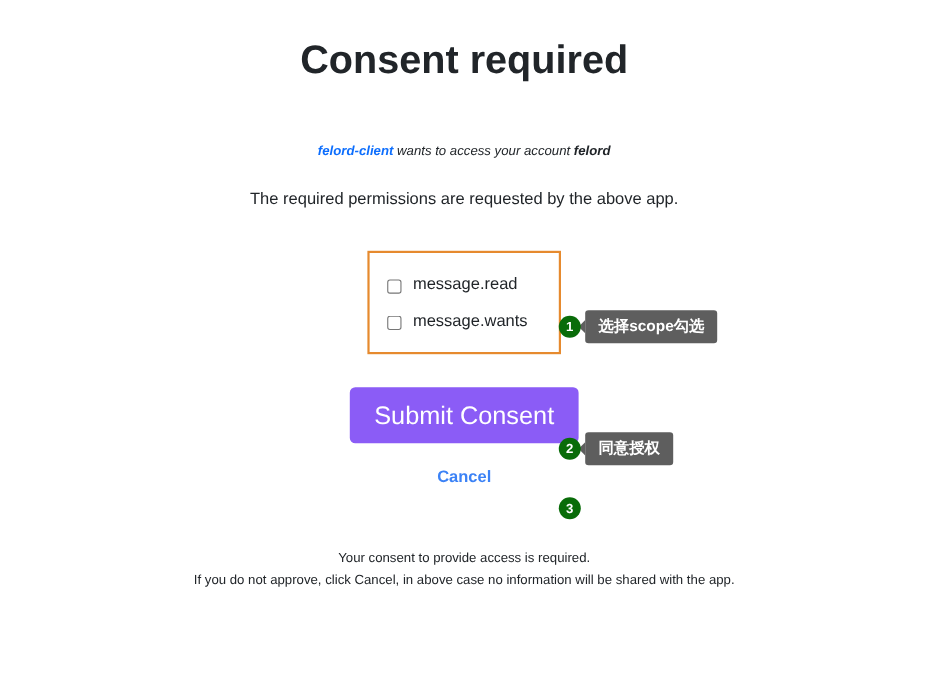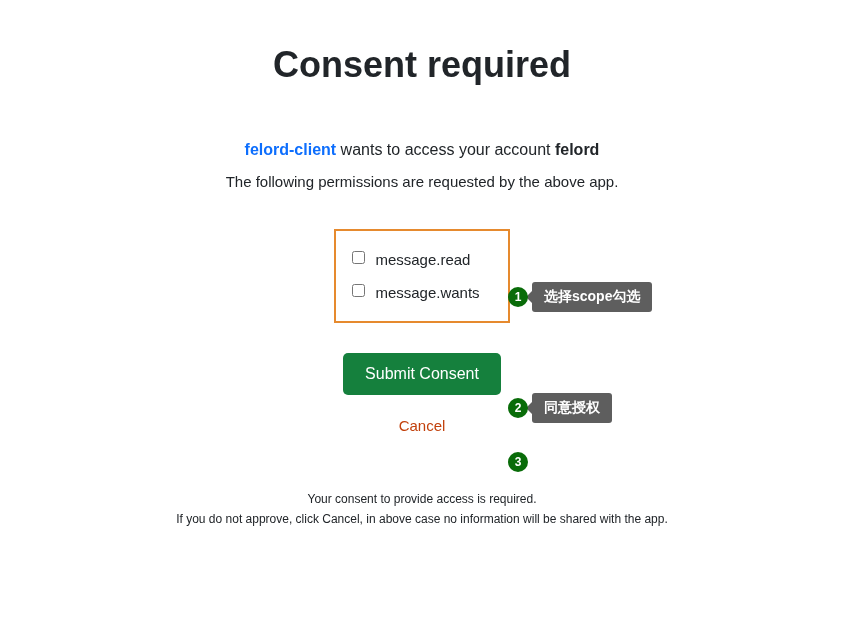--- a/index.html
+++ b/index.html
@@ -6,32 +6,33 @@
     body {
       width: 844px;
       height: 626px;
       font-family: -apple-system, BlinkMacSystemFont, "Segoe UI", Helvetica, Arial, sans-serif;
       background: #fff;
       color: #212529;
       position: relative;
     }
     .container {
       text-align: center;
-      padding-top: 44px;
+      padding-top: 33px;
     }
     h1 {
       font-size: 36px;
       font-weight: 700;
       margin-bottom: 55px;
       color: #212529;
     }
     .intro {
-      font-size: 16px;
-      margin-bottom: 11px;
+      font-size: 12px;
+      margin-bottom: 25px;
       color: #212529;
+      font-style: italic;
     }
     .client-name {
       color: #0d6efd;
       font-weight: 700;
       cursor: pointer;
     }
     .account-name {
       font-weight: 700;
     }
     .desc {
@@ -42,49 +43,50 @@
     }
     .scope-box {
       display: inline-block;
       border: 2px solid #e68a2e;
       padding: 12px 28px 12px 16px;
       text-align: left;
       margin-bottom: 30px;
     }
     .scope-item {
       display: flex;
-      align-items: flex-start;
+      align-items: flex-end;
       padding: 8px 0;
       font-size: 15px;
       color: #212529;
     }
     .scope-item input[type="checkbox"] {
       width: 13px;
       height: 13px;
       margin-right: 10px;
       cursor: pointer;
     }
     .submit-btn {
       display: inline-block;
-      background: #15803d;
+      background: #8b5cf6;
       color: #fff;
       border: none;
       border-radius: 5px;
       padding: 12px 22px;
-      font-size: 16px;
+      font-size: 23px;
       cursor: pointer;
       margin-bottom: 22px;
     }
     .cancel-link {
       display: inline-block;
-      color: #c2410c;
+      color: #3b82f6;
       font-size: 15px;
       text-decoration: none;
       cursor: pointer;
       margin-bottom: 55px;
+      font-weight: bold;
     }
     .footer-text {
       font-size: 12px;
       color: #212529;
       line-height: 1.7;
     }
     
     .annotation {
       position: absolute;
       display: flex;
@@ -129,21 +131,21 @@
 <body>
 
 <div class="container">
   <h1>Consent required</h1>
 
   <p class="intro">
     <a class="client-name">felord-client</a><span> wants to access your account </span><span class="account-name">felord</span>
   </p>
 
   <p class="desc">
-    <span>The following permissions are requested by the above app.</span><br>
+    <span>The required permissions are requested by the above app.</span><br>
   </p>
 
   <div class="scope-box">
     <label class="scope-item">
       <input type="checkbox" style="">
       <span>message.read</span>
     </label>
     <label class="scope-item">
       <input type="checkbox" style="">
       <span>message.wants</span>

